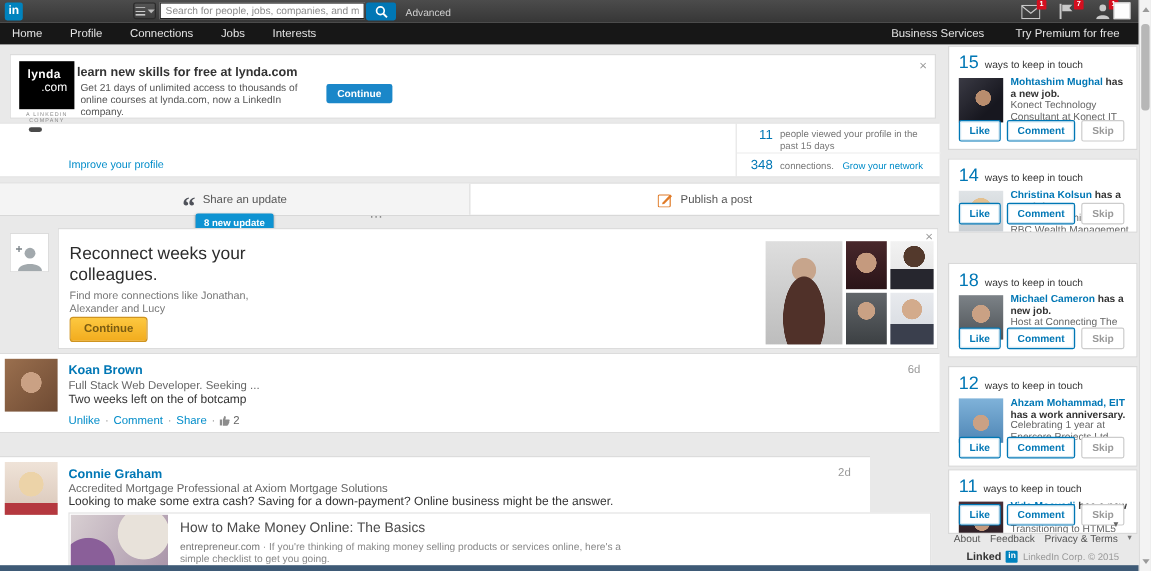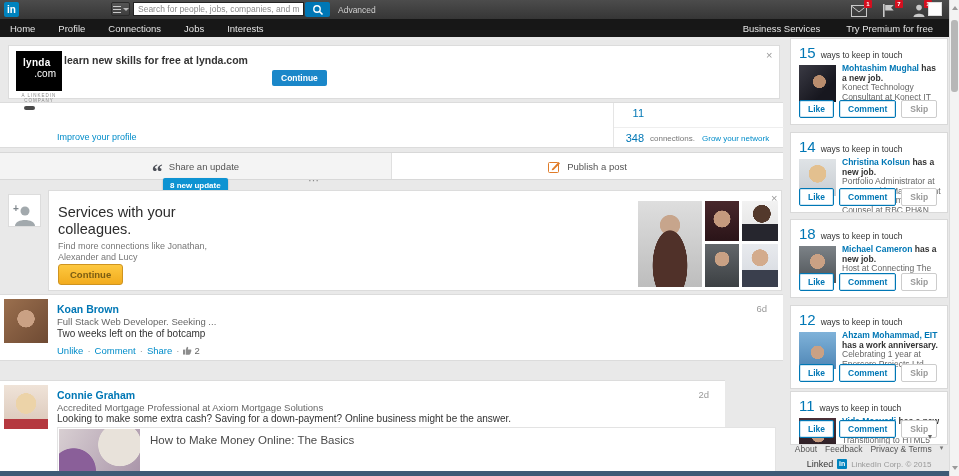--- a/index.html
+++ b/index.html
@@ -95,21 +95,21 @@
   .lcount{color:#666;display:flex;align-items:center;gap:2px}
   .article{position:absolute;left:57px;top:46px;width:719px;height:56px;border:1px solid #e3e3e3;background:#fff}
   .athumb{position:absolute;left:1px;top:1px;width:81px;height:52px;background:radial-gradient(circle at 18% 80%,#8a5f99 0 28%,transparent 29%),radial-gradient(circle at 75% 30%,#e8e2da 0 30%,transparent 31%),linear-gradient(120deg,#d8cfd2,#a893a8)}
   .atitle{position:absolute;left:92px;top:6px;font-size:11.5px;color:#4a4a4a}
   .adesc{position:absolute;left:92px;top:22px;width:375px;font-size:8.5px;color:#888;line-height:10px}
   .asrc{color:#777}
 
   
   .sb{position:absolute;left:790px;top:38px;width:158px;height:438px}
   .scard{position:absolute;left:0;width:158px;background:#fff;border:1px solid #d9d9d9;overflow:hidden}
-  .sc1{top:0;height:87px}.sc2{top:94px;height:81px}.sc3{top:181px;height:79px}.sc4{top:267px;height:84px}.sc5{top:353px;height:54px}
+  .sc1{top:0;height:87px}.sc2{top:94px;height:62px}.sc3{top:181px;height:79px}.sc4{top:267px;height:84px}.sc5{top:353px;height:54px}
   .shead{position:absolute;left:8px;top:5px}
   .scount{color:#0077b5;font-size:15px;margin-right:5px}
   .stitle{color:#333;font-size:8.5px}
   .savatar{position:absolute;left:8px;top:26px;width:37px;height:37px}
   .sav1{background:radial-gradient(circle at 55% 45%,#b98d6e 0 22%,transparent 23%),linear-gradient(135deg,#3a3a44,#17171f 70%)}
   .sav2{background:radial-gradient(circle at 50% 40%,#e3c08f 0 30%,transparent 31%),linear-gradient(#dfe3e6,#c8cdd2)}
   .sav3{background:radial-gradient(circle at 50% 42%,#caa184 0 26%,transparent 27%),linear-gradient(#7c8287,#4e5357)}
   .sav4{background:radial-gradient(circle at 50% 55%,#caa184 0 24%,transparent 25%),linear-gradient(#7fb2d9,#4f86b5)}
   .sav5{background:radial-gradient(circle at 52% 48%,#c59a7e 0 24%,transparent 25%),linear-gradient(#4a3038,#241a20)}
   .stext{position:absolute;left:51px;top:25px;width:101px;font-size:8.5px;line-height:9.5px}
@@ -121,21 +121,21 @@
   .sbtn.b{border:1px solid #0077b5;color:#0077b5;box-shadow:inset 0 0 0 1px #cfe6f2}
   .sbtn.g{border:1px solid #ccc;color:#999}
   .sb-caret{position:absolute;left:138px;top:394px;color:#666;font-size:8px;cursor:pointer}
 
   
   .foot{position:absolute;left:790px;top:444px;width:158px;text-align:center}
   .flinks{display:flex;justify-content:center;gap:8px;font-size:8.5px;color:#555}
   .flinks span{cursor:pointer}
   .fcaret{color:#777;font-size:7px}
   .fbrand{margin-top:5px;display:flex;justify-content:center;align-items:center;gap:4px;font-size:8px;color:#999}
-  .wm-l{color:#333;font-weight:normal;font-size:9px}
+  .wm-l{color:#333;font-weight:bold;font-size:9px}
   .wm-in{display:inline-block;width:10px;height:10px;background:#0083be;border-radius:1px;color:#fff;font-size:7px;font-weight:bold;line-height:10px;text-align:center}
 
   .bottombar{position:absolute;left:0;top:471px;width:949px;height:5px;background:#3e5a76}
 
   
   .sbar{position:absolute;left:949px;top:0;width:10px;height:476px;background:#f3f3f3;border-left:1px solid #dcdcdc}
   .sthumb{position:absolute;left:1px;top:20px;width:7px;height:72px;background:#b7b7b7;border-radius:3px;cursor:pointer}
   .sarrow{position:absolute;left:2px;width:0;height:0;border-left:3px solid transparent;border-right:3px solid transparent}
   .sa-up{top:6px;border-bottom:4px solid #9a9a9a}
   .sa-dn{top:466px;border-top:4px solid #9a9a9a}
@@ -198,29 +198,31 @@
     </div>
   </div>
 
   <div class="card lynda">
     <div class="lybox">
       <div class="l1">lynda</div>
       <div class="l2">.com</div>
     </div>
     <div class="lycap">A LINKEDIN COMPANY</div>
     <div class="lytitle">learn new skills for free at lynda.com</div>
+    <div class="lybody">Get 21 days of unlimited access to thousands of online courses at lynda.com, now a LinkedIn company.</div>
     <button class="lycta">Continue</button>
     <span class="xclose ly-x">×</span>
   </div>
 
   <div class="card pcard">
     <div class="minidash"></div>
     <span class="improve">Improve your profile</span>
     <div class="stats">
       <span class="views-n">11</span>
+      <span class="views-t">people viewed your profile in the past 15 days</span>
       <hr>
       <span class="conn-n">348</span>
       <span class="conn-t">connections.</span>
       <span class="grow">Grow your network</span>
     </div>
   </div>
 
   <div class="comp">
     <div class="cell">
       <span class="quote">“</span>
@@ -241,21 +243,21 @@
   <div class="card plusav">
     <svg width="22" height="22" viewBox="0 0 22 22">
         <circle cx="11" cy="7" r="4.5" fill="#a2a9ad"></circle>
         <path d="M1,22 c0,-8 20,-8 20,0 z" fill="#a2a9ad"></path>
       </svg>
     <span class="plus-glyph">+</span>
   </div>
 
   <div class="card recon">
     <div class="rtitle">
-      <div>Services with your</div>
+      <div>Reconnect weeks your</div>
       <div>colleagues.</div>
     </div>
     <div class="rbody">
       <div>Find more connections like Jonathan,</div>
       <div>Alexander and Lucy</div>
     </div>
     <button class="rcta">Continue</button>
     <div class="photo ph-lg"></div>
     <div class="photo ph-s1"></div>
     <div class="photo ph-s2"></div>
@@ -289,20 +291,24 @@
 
   <div class="card post p2">
     <div class="pav fav2"></div>
     <span class="pname">Connie Graham</span>
     <span class="phead">Accredited Mortgage Professional at Axiom Mortgage Solutions</span>
     <span class="ptime">2d</span>
     <div class="pbody" style="top:32px">Looking to make some extra cash? Saving for a down-payment? Online business might be the answer.</div>
     <div class="article">
       <div class="athumb"></div>
       <div class="atitle">How to Make Money Online: The Basics</div>
+      <div class="adesc">
+        <span class="asrc">entrepreneur.com</span>
+        <span>· If you're thinking of making money selling products or services online, here's a simple checklist to get you going.</span>
+      </div>
     </div>
     <div class="pacts" style="top:104px">
       <a>Like</a>
         <span class="sep">·</span>
       <a>Comment</a>
         <span class="sep">·</span>
       <a>Share</a>
         <span class="sep">·</span>
       <span class="lcount">
         <svg width="9" height="9" viewBox="0 0 10 10">

